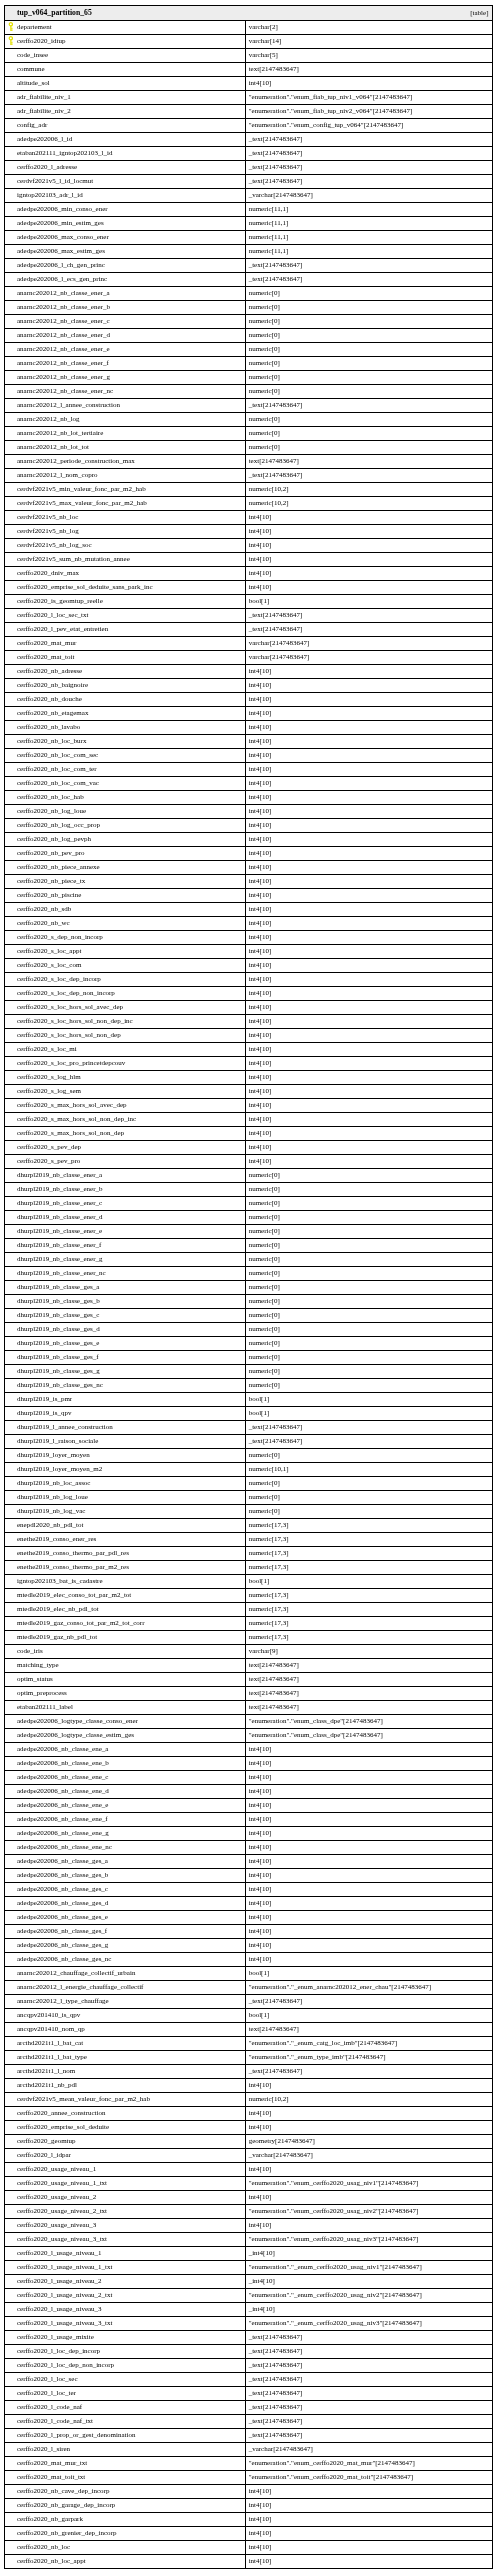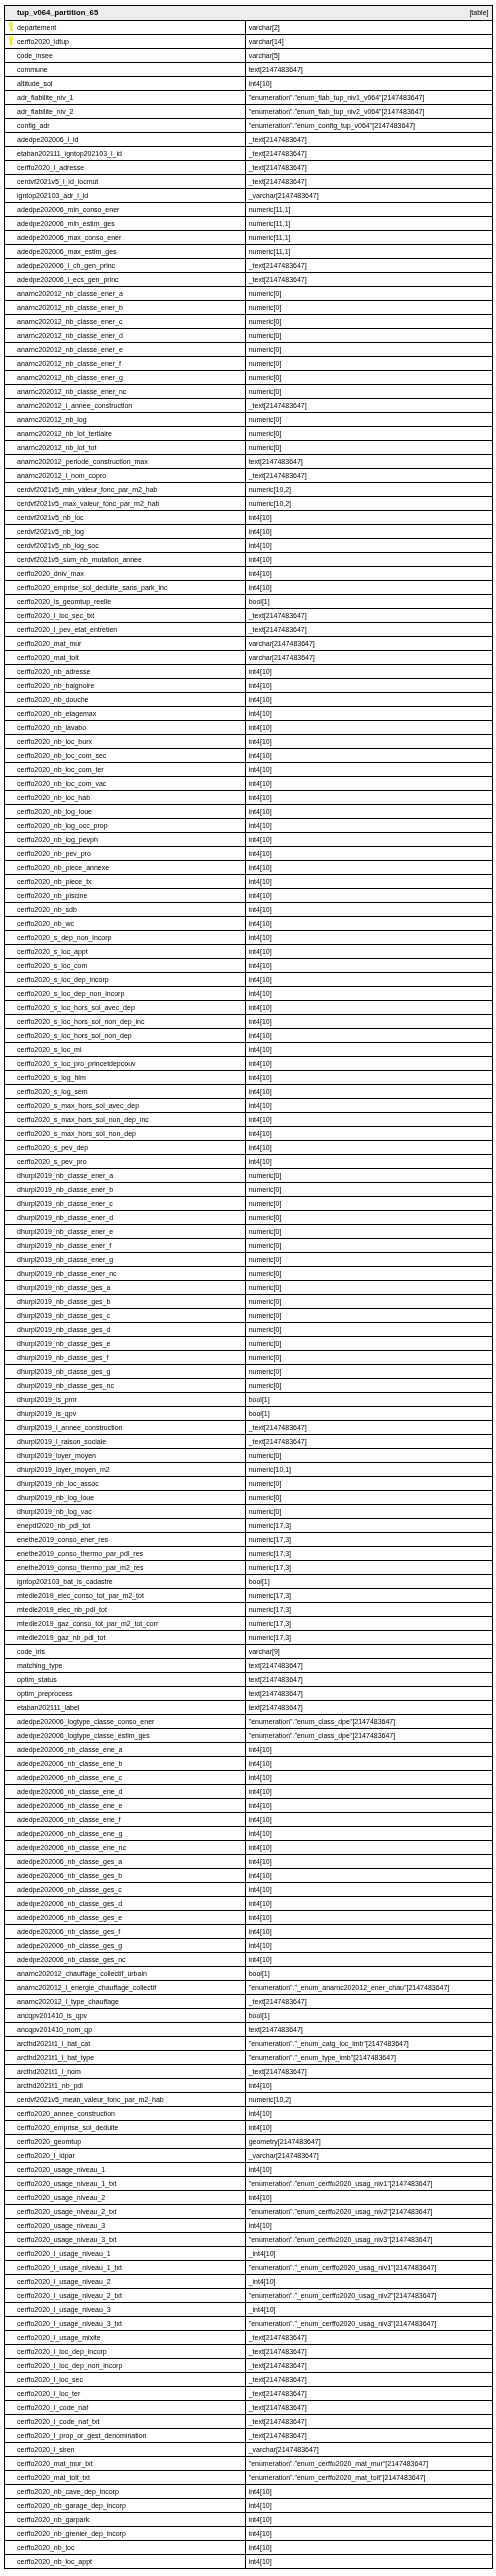--- a/index.html
+++ b/index.html
@@ -1,17 +1,17 @@
 <!DOCTYPE html>
 <html style="font-size:8.2px"><head>
 <meta charset="utf-8">
 <style>
   html,body{margin:0;padding:0;background:#ffffff;}
   body{width:497px;font-family:"Liberation Sans",sans-serif;}
-  .wrap{margin:4.6px 3.6px;}
+  .wrap{margin:4.6px 3.6px;font-family:Liberation Serif, serif;}
   table.schema{border-collapse:collapse;width:489px;table-layout:fixed;border:1.5px solid #000;background:#fff;}
   table.schema td, table.schema th{border:1px solid #000;overflow:hidden;white-space:nowrap;box-sizing:border-box;}
   th.hdr{background:#ededed;height:15px;padding:0;}
   .hdr-inner{display:flex;justify-content:space-between;align-items:center;padding:0 3.1px 0 12.4px;}
   .tbl-name{font-weight:bold;font-size:7.7px;color:#000;}
   .tbl-badge{font-weight:normal;font-size:7px;color:#000;}
   td.namecell{height:14px;font-size:7px;color:#000;padding:0 2.1px 0 12.4px;position:relative;}
   td.typecell{height:14px;font-size:7px;color:#000;padding:0 2.1px 0 2.6px;}
   .key{position:absolute;left:3.1px;top:50%;transform:translateY(-50%);line-height:0;}
 </style>

